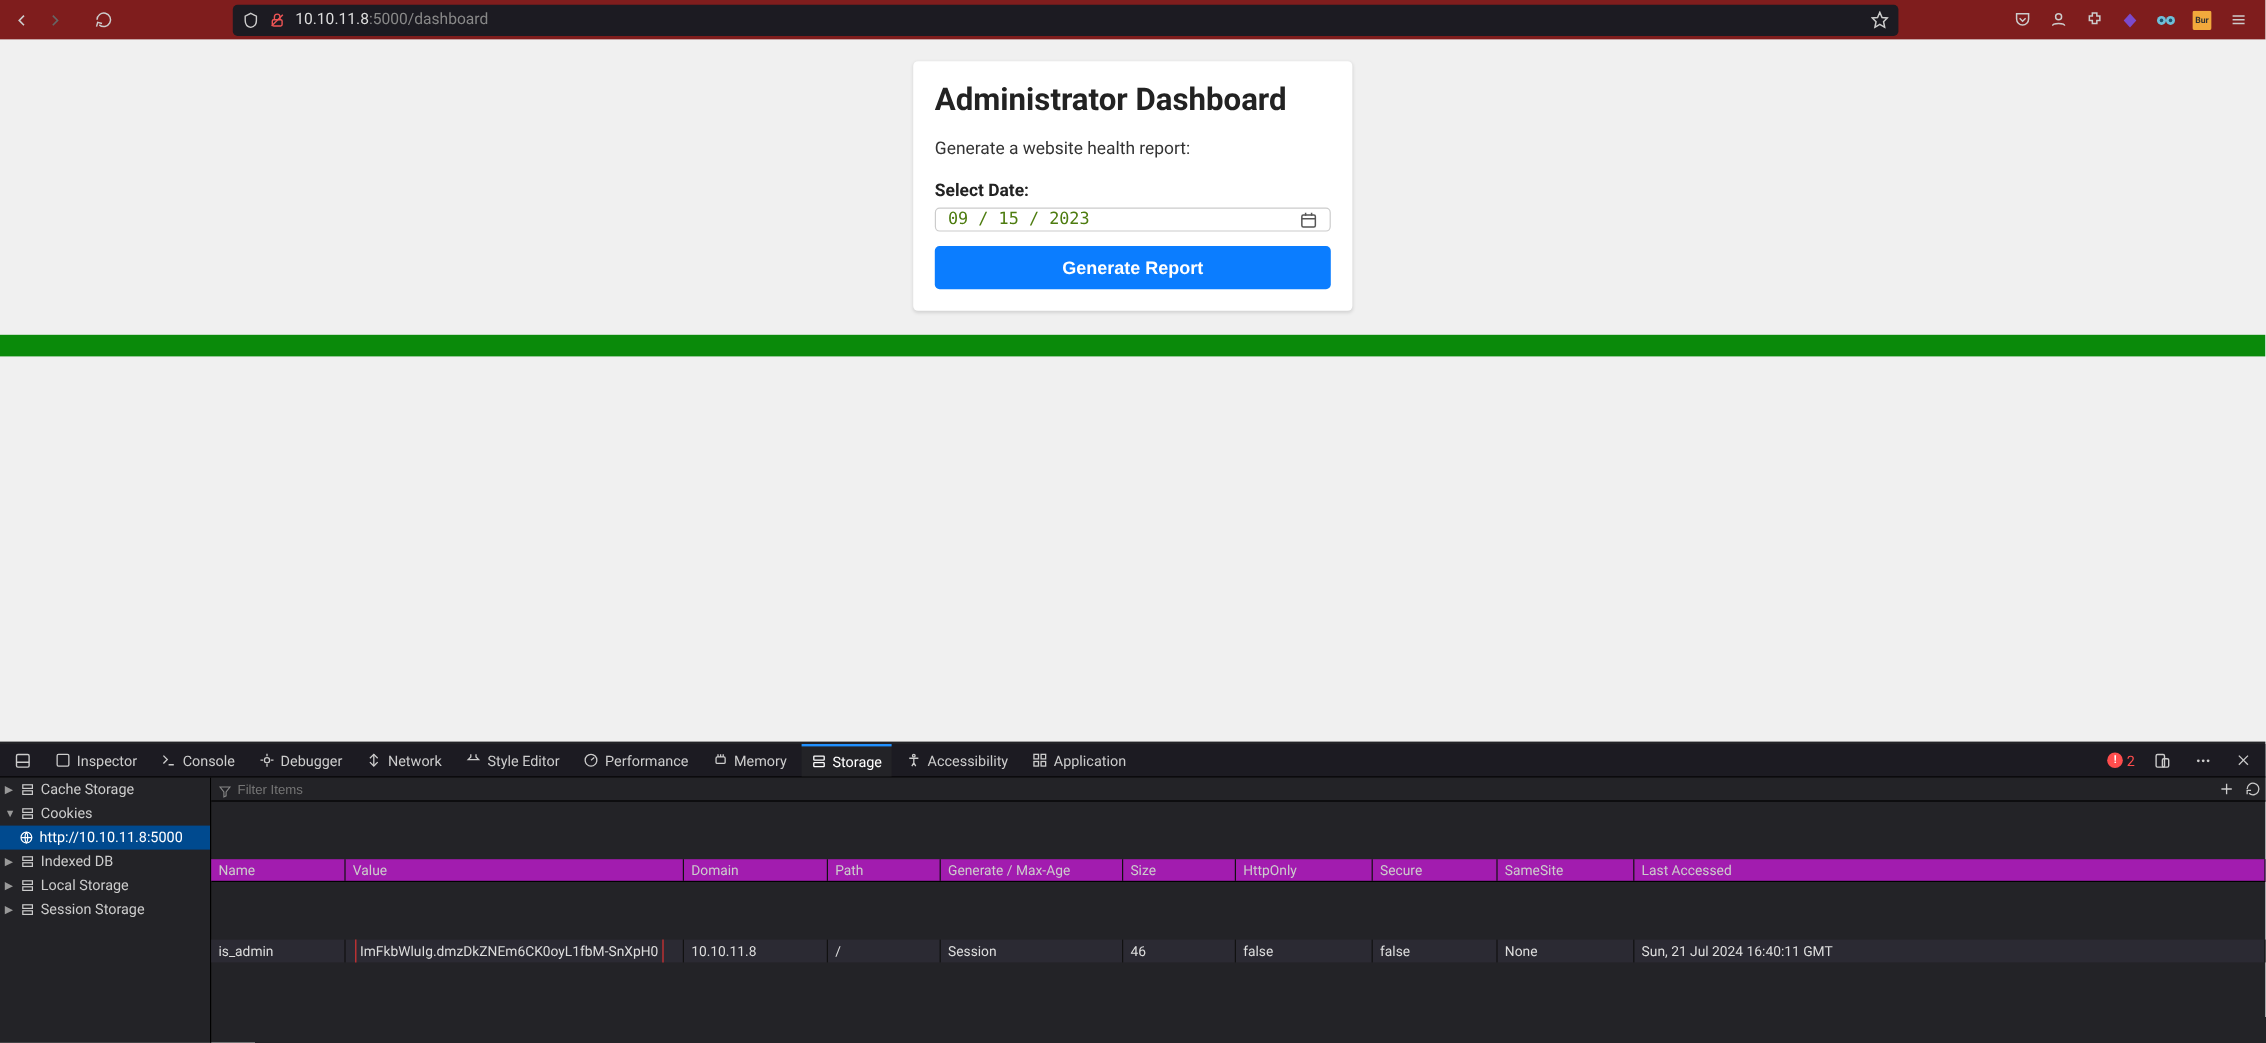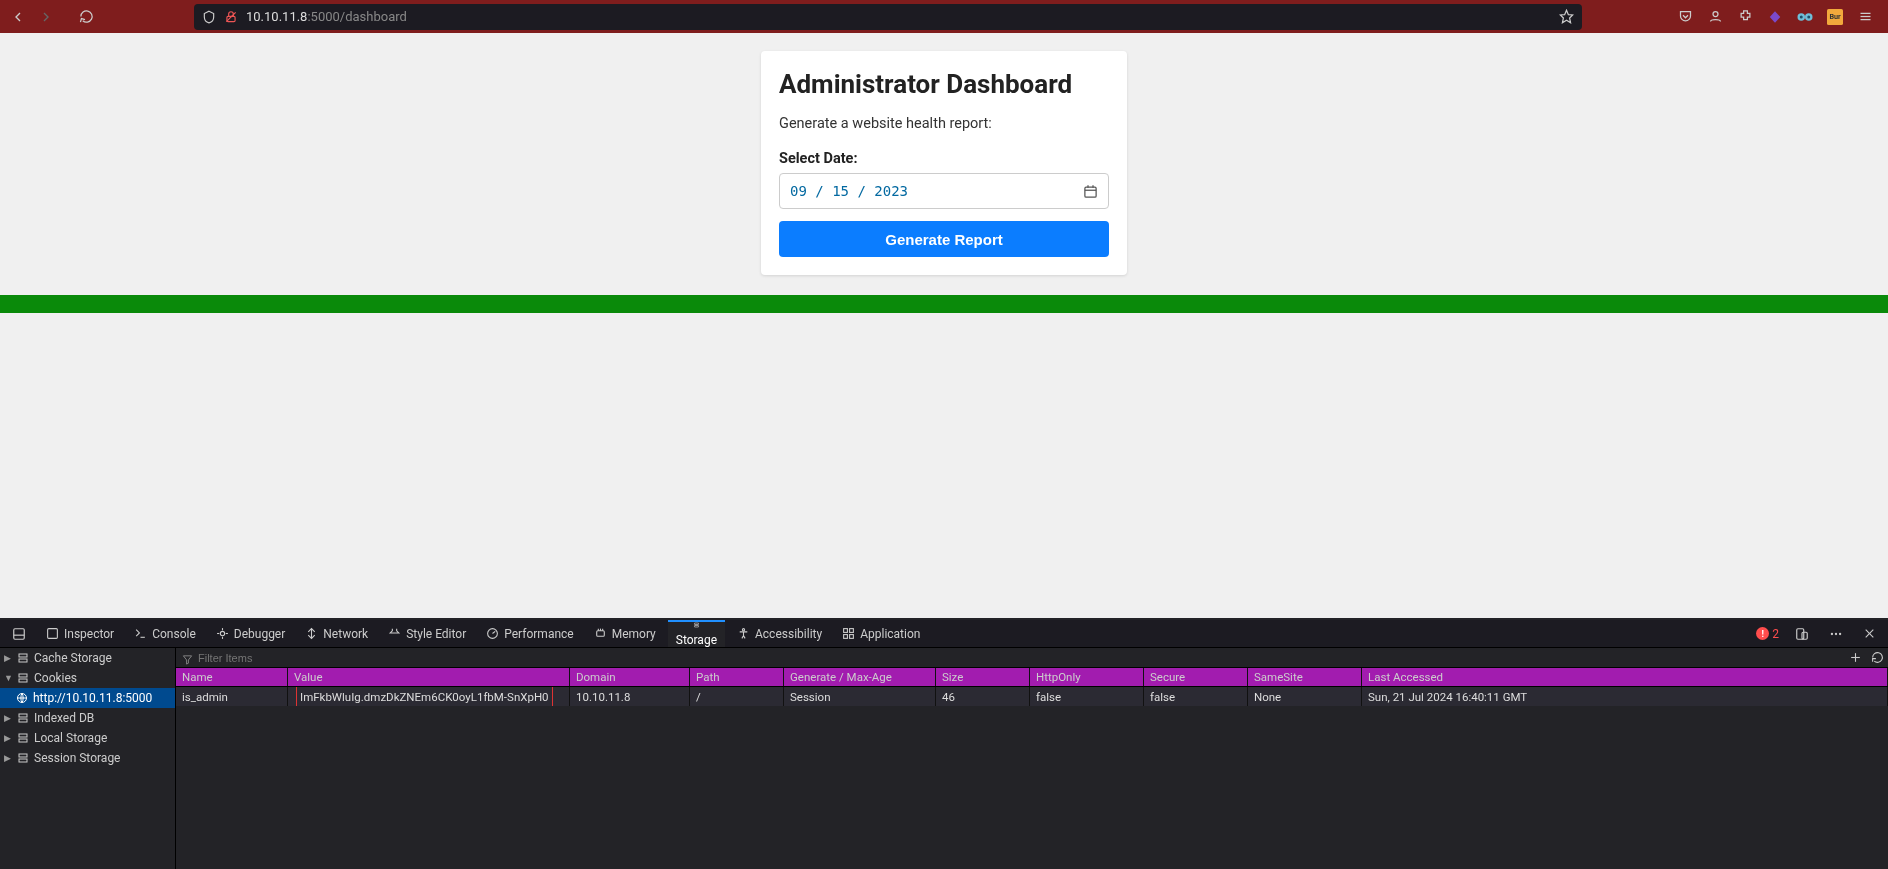--- a/index.html
+++ b/index.html
@@ -80,27 +80,27 @@
     display:block;
     font-weight: 700;
     color:#222;
     font-size: 14.5px;
     margin-bottom: 6px;
   }
   .date-wrap {
     position:relative;
     border:1px solid #ccc;
     border-radius:4px;
-    height:36px;
+    height:20px;
     display:flex;
     align-items:center;
     padding:0 10px;
     font-family: ui-monospace, Menlo, Consolas, monospace;
     font-size:14px;
-    color:#0369a1;
+    color:#4d7c0f;
     margin-bottom: 12px;
   }
   .date-wrap .cal {
     margin-left:auto;
     color:#666;
   }
   .gen-btn {
     width:100%;
     background:#0b7dff;
     color:#fff;
@@ -145,21 +145,20 @@
     padding:0 8px;
     height:100%;
     color:#ccc;
     cursor:pointer;
     white-space:nowrap;
   }
   .dt-tab.active {
     color:#fff;
     border-top: 2px solid #2090ff;
     background:#232327;
-    flex-direction:column;
   }
   .dt-tabs .spacer { flex:1; }
   .dt-err {
     display:flex;
     align-items:center;
     gap:3px;
     color:#ff4d4d;
     padding:0 4px;
   }
   .dt-err .circle { width:13px;height:13px;border-radius:50%;background:#ff4d4d;color:#fff;display:flex;align-items:center;justify-content:center;font-size:9px;font-weight:700; }
@@ -189,20 +188,21 @@
     background:#004a8f;
     color:#fff;
   }
   .twisty { font-size:9px; color:#999; width:8px; display:inline-block; }
 
   .dt-main {
     flex:1;
     display:flex;
     flex-direction:column;
     min-width:0;
+    gap:48px;
   }
   .filter-row {
     height:20px;
     display:flex;
     align-items:center;
     border-bottom:1px solid #000;
     background:#232327;
   }
   .filter-input {
     flex:1;

